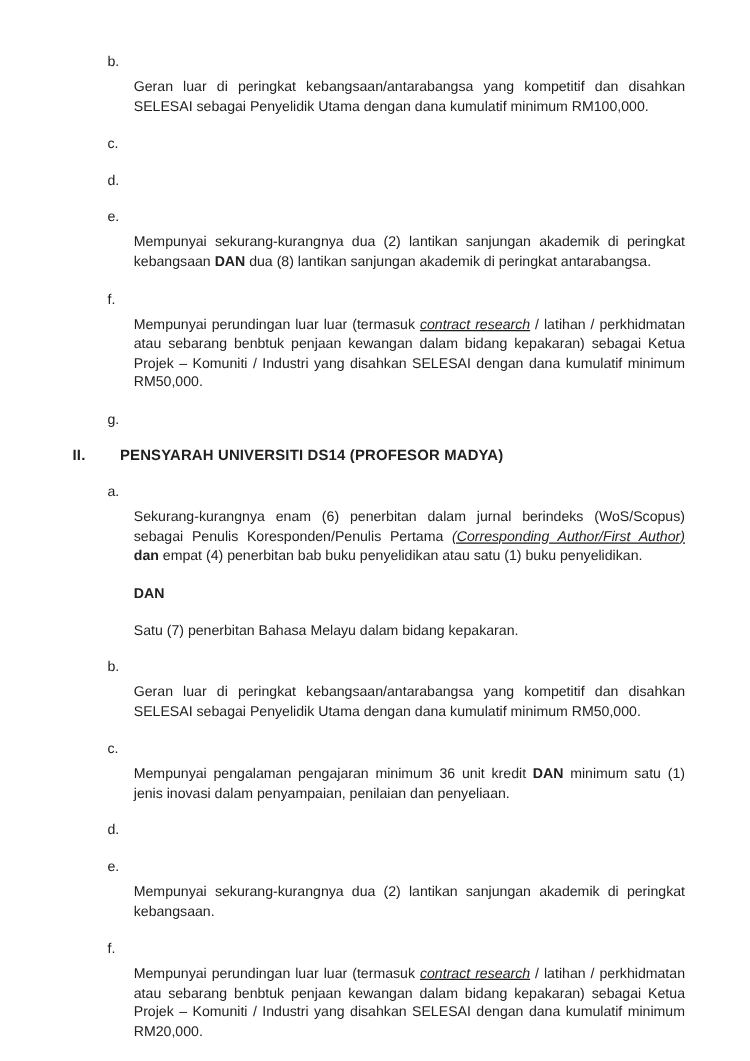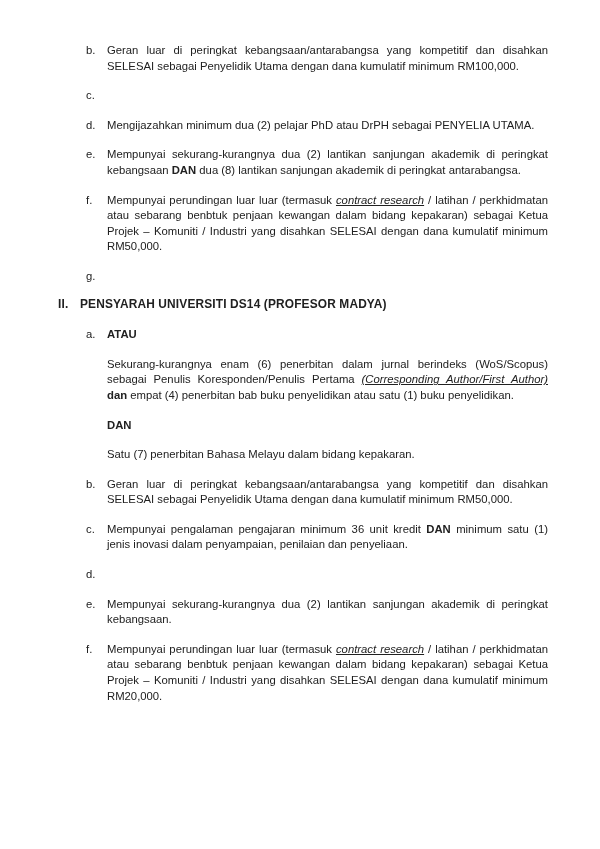--- a/index.html
+++ b/index.html
@@ -24,33 +24,33 @@
     line-height: 15.6px;
   }
   .section-heading {
     display: flex;
     font-weight: 700;
     font-size: 11.9px;
     margin: 12px 0 15px 0;
     letter-spacing: 0.15px;
   }
   section:first-child .section-heading { margin-top: 0; }
-  .h-num { flex: none; width: 22px; }
+  .h-num { flex: none; width: 38px; }
   .h-text { flex: 1; }
   .item {
     display: flex;
     margin: 0 0 14px 0;
   }
   .item:last-child { margin-bottom: 0; }
   .item-label {
     flex: none;
     width: 21px;
     margin-left: 28px;
   }
-  .item-body { flex: 1; min-width: 0; }
+  .item-body { flex: 1; min-width: 0; margin-top: 20px; }
   .block {
     margin: 0 0 14px 0;
     text-align: justify;
   }
   .block:last-child { margin-bottom: 0; }
   .run-n { font-style: normal; font-weight: 400; }
   .run-b { font-weight: 700; }
   .run-i { font-style: italic; text-decoration: underline; }
 </style>
 </head>
@@ -63,23 +63,20 @@
           <span class="item-label">b.</span>
           <div class="item-body">
             <p class="block"><span class="run-n">Geran luar di peringkat kebangsaan/antarabangsa yang kompetitif dan disahkan SELESAI sebagai Penyelidik Utama dengan dana kumulatif minimum RM100,000.</span></p>
           </div>
         </div>
         <div class="item">
           <span class="item-label">c.</span>
         </div>
         <div class="item">
           <span class="item-label">d.</span>
-          <div class="item-body">
-            <p class="block"><span class="run-n">Mengijazahkan minimum dua (2) pelajar PhD atau DrPH sebagai PENYELIA UTAMA.</span></p>
-          </div>
         </div>
         <div class="item">
           <span class="item-label">e.</span>
           <div class="item-body">
             <p class="block"><span class="run-n">Mempunyai sekurang-kurangnya dua (2) lantikan sanjungan akademik di peringkat kebangsaan </span><span class="run-b">DAN</span><span class="run-n"> dua (8) lantikan sanjungan akademik di peringkat antarabangsa.</span></p>
           </div>
         </div>
         <div class="item">
           <span class="item-label">f.</span>
           <div class="item-body">
@@ -91,21 +88,20 @@
         </div>
       </section>
       <section>
         <div class="section-heading">
           <span class="h-num">II.</span>
           <span class="h-text">PENSYARAH UNIVERSITI DS14 (PROFESOR MADYA)</span>
         </div>
         <div class="item">
           <span class="item-label">a.</span>
           <div class="item-body">
-            <p class="block"><span class="run-b">ATAU</span></p>
             <p class="block"><span class="run-n">Sekurang-kurangnya enam (6) penerbitan dalam jurnal berindeks (WoS/Scopus) sebagai Penulis Koresponden/Penulis Pertama </span><span class="run-i">(Corresponding Author/First Author)</span><span class="run-n"> </span><span class="run-b">dan</span><span class="run-n"> empat (4) penerbitan bab buku penyelidikan atau satu (1) buku penyelidikan.</span></p>
             <p class="block"><span class="run-b">DAN</span></p>
             <p class="block"><span class="run-n">Satu (7) penerbitan Bahasa Melayu dalam bidang kepakaran.</span></p>
           </div>
         </div>
         <div class="item">
           <span class="item-label">b.</span>
           <div class="item-body">
             <p class="block"><span class="run-n">Geran luar di peringkat kebangsaan/antarabangsa yang kompetitif dan disahkan SELESAI sebagai Penyelidik Utama dengan dana kumulatif minimum RM50,000.</span></p>
           </div>

